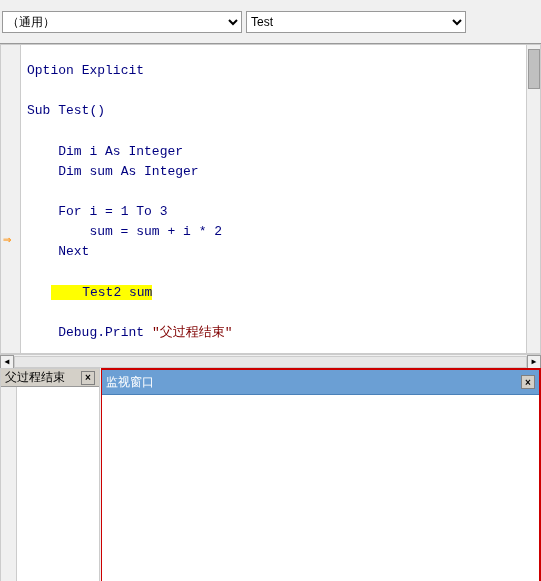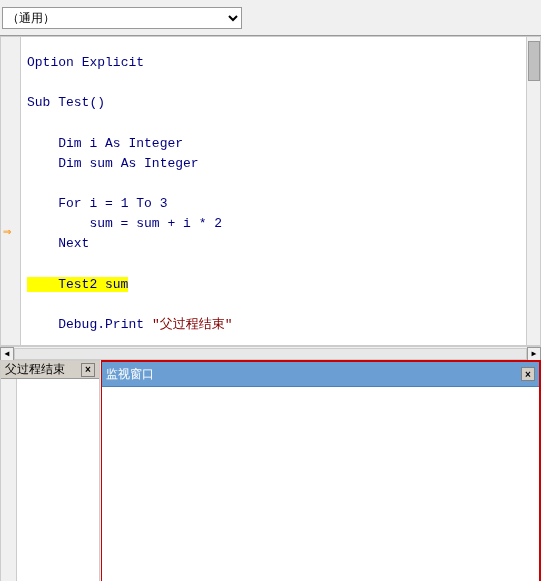--- a/index.html
+++ b/index.html
@@ -11,21 +11,21 @@
       height: 581px;
       overflow: hidden;
     }
 
     
     .top-bar {
       display: flex;
       align-items: center;
       background: #f0f0f0;
       border-bottom: 1px solid #999;
-      height: 36px;
+      height: 44px;
     }
     .top-bar select {
       height: 22px;
       font-size: 12px;
       border: 1px solid #999;
       background: white;
     }
     .select-general {
       width: 240px;
       margin-left: 2px;
@@ -61,20 +61,21 @@
     .code-content {
       flex: 1;
       padding: 16px 6px;
       overflow: auto;
       line-height: 1.55;
       color: #000080;
       white-space: pre;
     }
     .highlight-yellow {
       background: #ffff00;
+      margin-left: 24px;
     }
     .code-line {
       display: block;
       line-height: 1.55;
     }
     .scrollbar-v {
       width: 14px;
       background: #f0f0f0;
       border-left: 1px solid #ccc;
       position: relative;
@@ -251,20 +252,23 @@
       font-size: 10px;
       color: #666;
     }
   </style>
 </head>
 <body>
 
 <div class="top-bar">
   <select class="select-general">
     <option>（通用）</option>
+  </select>
+  <select class="select-proc">
+    <option>Test</option>
   </select>
 </div>
 
 <div class="code-editor">
   <div class="gutter">
     <div class="arrow-indicator">⇒</div>
   </div>
   <div class="code-content" id="code-area"><span class="code-line"><span style="color:#000080;">Option</span> <span style="color:#000080;">Explicit</span></span><span class="code-line"> </span><span class="code-line"><span style="color:#000080;">Sub Test()</span></span><span class="code-line"> </span><span class="code-line">    <span style="color:#000080;">Dim</span> i <span style="color:#000080;">As</span> <span style="color:#000080;">Integer</span></span><span class="code-line">    <span style="color:#000080;">Dim</span> sum <span style="color:#000080;">As</span> <span style="color:#000080;">Integer</span></span><span class="code-line"> </span><span class="code-line">    <span style="color:#000080;">For</span> i = 1 <span style="color:#000080;">To</span> 3</span><span class="code-line">        sum = sum + i * 2</span><span class="code-line"><span style="color:#000080;">    Next</span></span><span class="code-line"> </span><span class="code-line"><span class="highlight-yellow">    Test2 sum</span></span><span class="code-line"> </span><span class="code-line">    <span style="color:#000080;">Debug</span>.<span style="color:#000080;">Print</span> <span style="color:#800000;">"父过程结束"</span></span><span class="code-line"> </span><span class="code-line"></span></div>
   <div class="scrollbar-v">
     <div class="scrollbar-thumb"></div>

